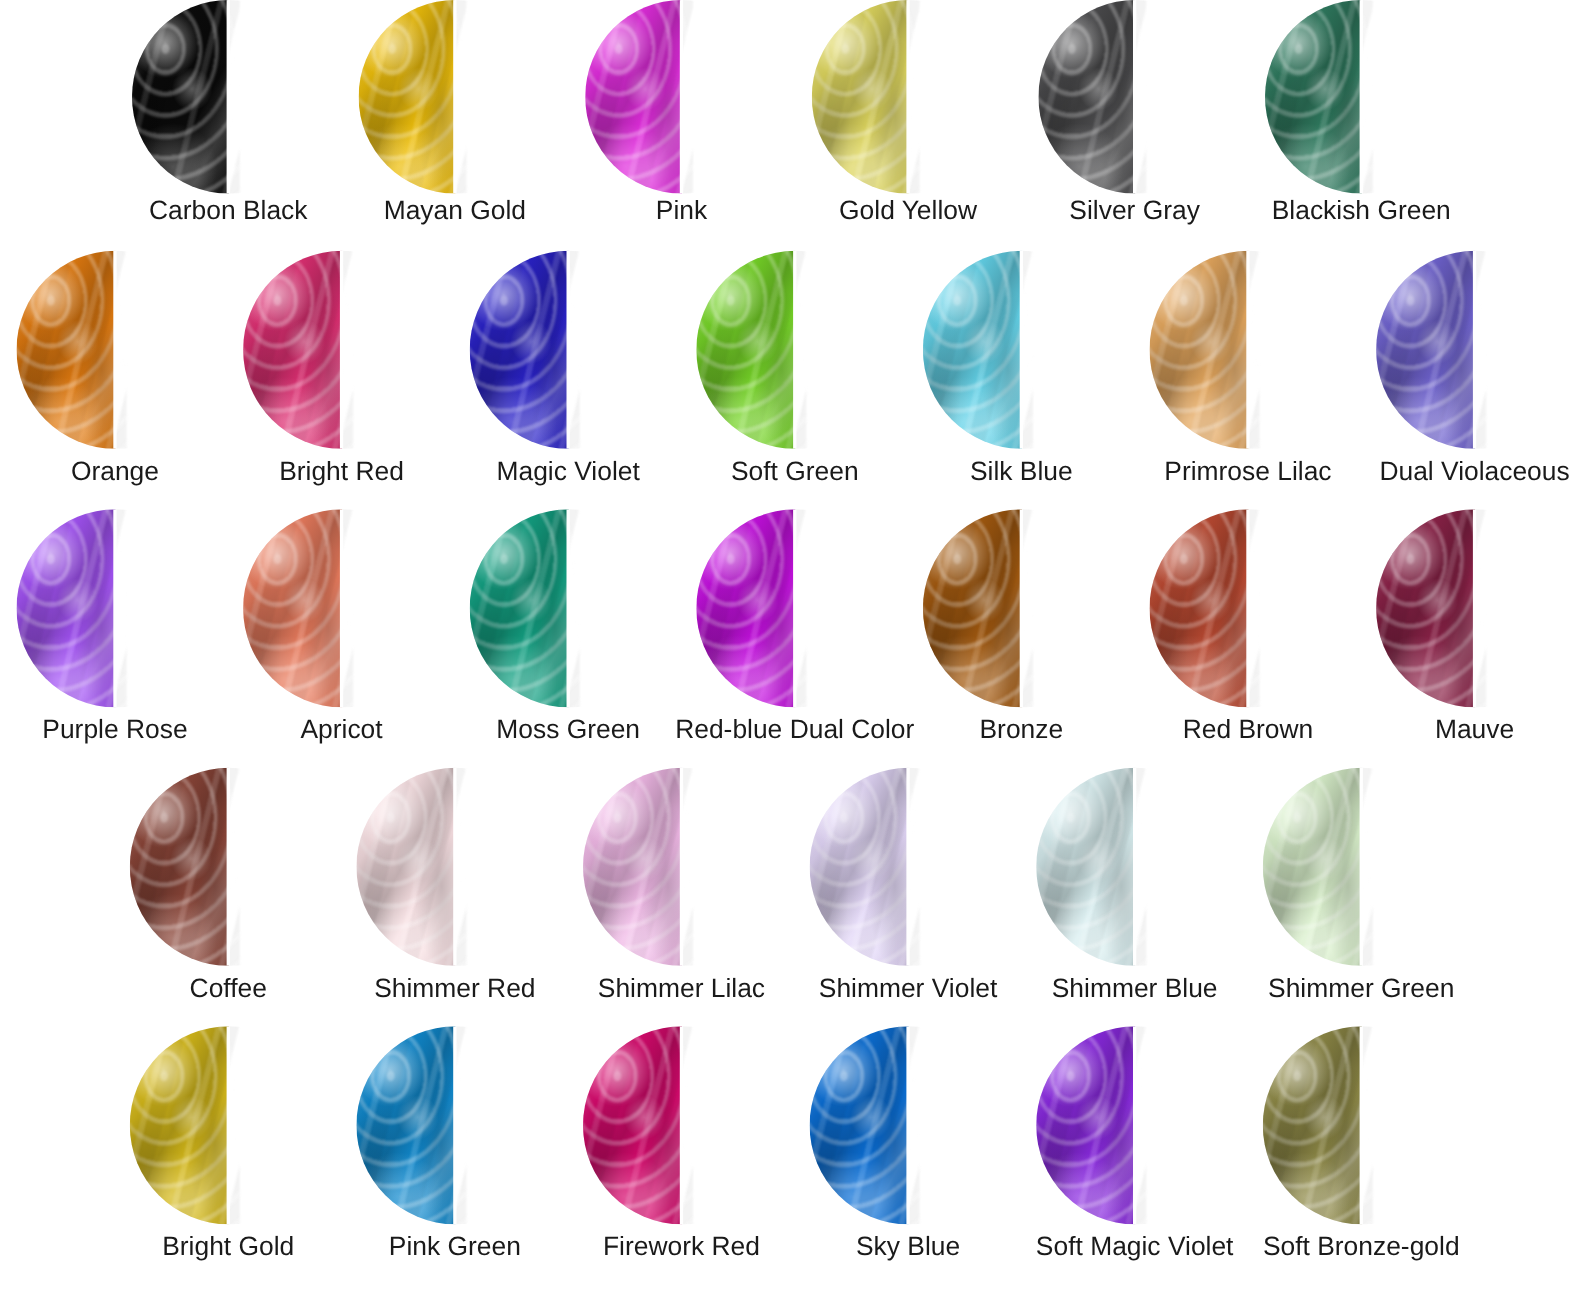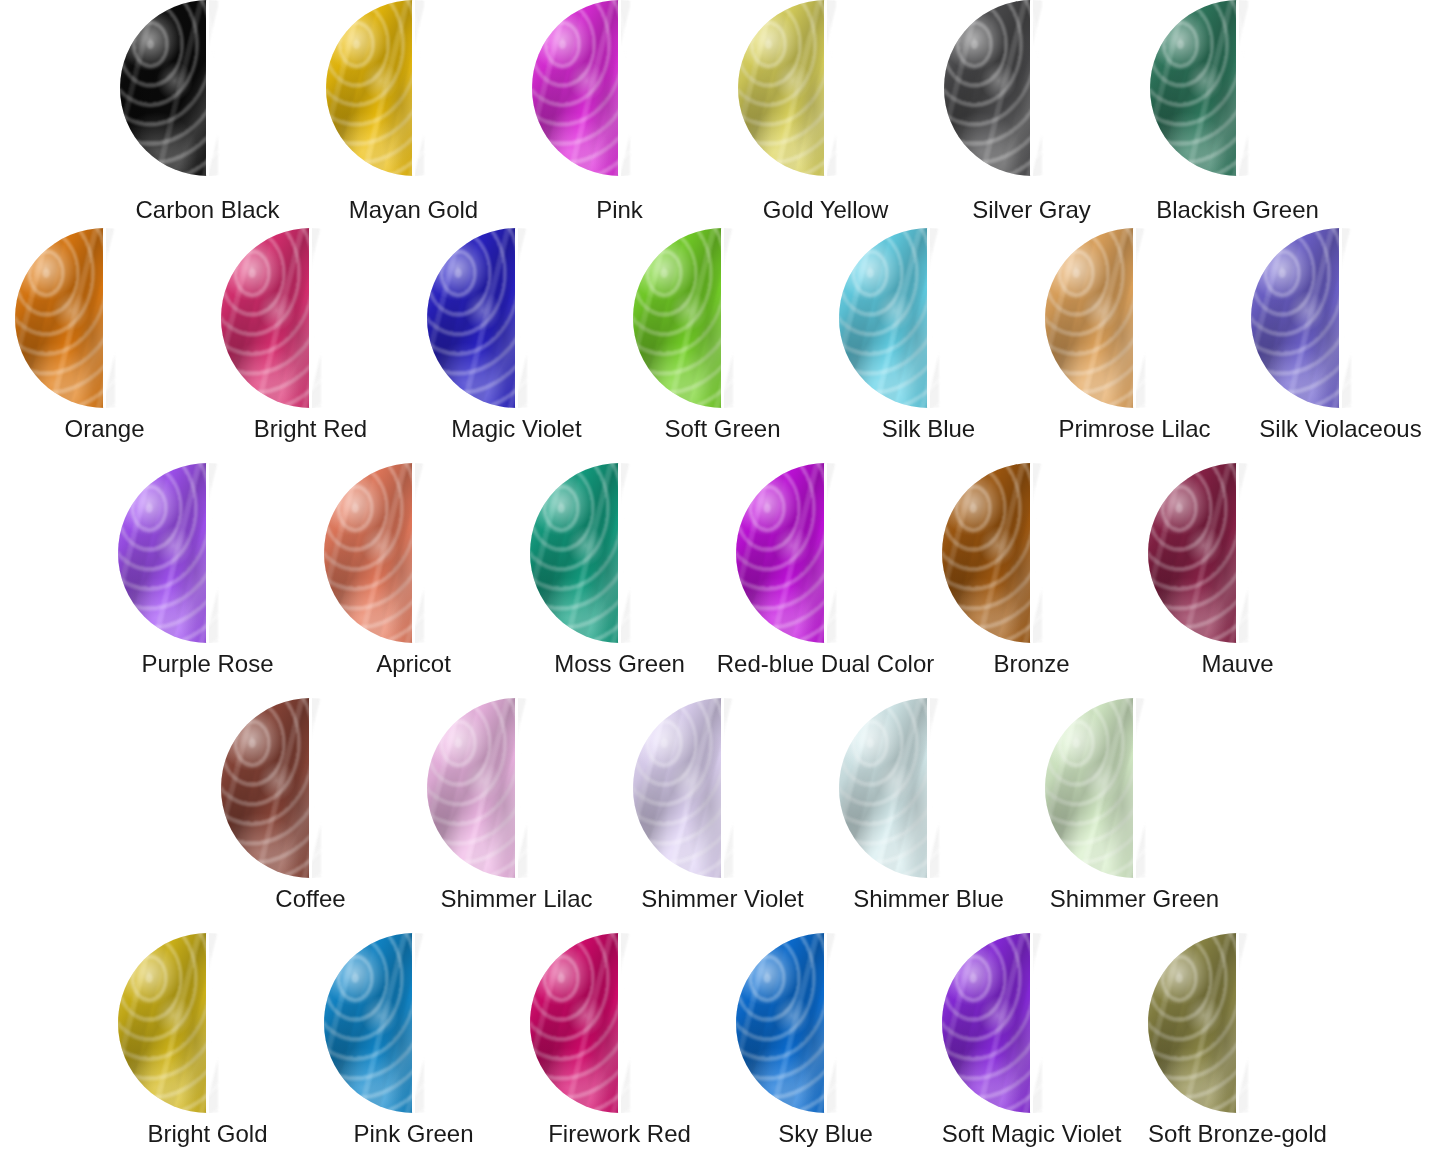--- a/index.html
+++ b/index.html
@@ -113,21 +113,21 @@
 
   .label{
     margin-top:7px;
     font-size:24px;
     line-height:28px;
     color:#1a1a1a;
     text-align:center;
     white-space:nowrap;
     letter-spacing:0px;
   }
-  .r1 .label{margin-top:20px;}
+  .r1 .label{margin-top:2px;}
 </style>
 </head>
 <body>
 
 <div id="sheet">
     <div class="row r1">
       <div class="swatch">
         <div class="disc-wrap">
           <div class="half left gloss" style="background: linear-gradient(118deg, rgb(84, 84, 84) 0%, rgb(11, 11, 11) 26%, rgb(9, 9, 9) 48%, rgb(11, 11, 11) 64%, rgb(65, 65, 65) 80%, rgb(10, 10, 10) 100%);">
             <div class="swirl"></div>
@@ -289,21 +289,21 @@
         <div class="disc-wrap">
           <div class="half left gloss" style="background: linear-gradient(118deg, rgb(154, 146, 221) 0%, rgb(111, 99, 207) 26%, rgb(87, 77, 161) 48%, rgb(111, 99, 207) 64%, rgb(143, 133, 218) 80%, rgb(98, 87, 182) 100%);">
             <div class="swirl"></div>
           </div>
           <div class="half right powder" style="background: linear-gradient(150deg, rgb(172, 162, 212) 0%, rgb(158, 147, 205) 45%, rgb(142, 132, 185) 100%);">
             <div class="grain"></div>
             <div class="shade"></div>
           </div>
           <div class="seam"></div>
         </div>
-        <div class="label">Silk Violaceous</div>
+        <div class="label">Dual Violaceous</div>
       </div>
     </div>
     <div class="row r3">
       <div class="swatch">
         <div class="disc-wrap">
           <div class="half left gloss" style="background: linear-gradient(118deg, rgb(191, 135, 248) 0%, rgb(163, 83, 245) 26%, rgb(127, 65, 191) 48%, rgb(163, 83, 245) 64%, rgb(183, 121, 247) 80%, rgb(143, 73, 216) 100%);">
             <div class="swirl"></div>
           </div>
           <div class="half right powder" style="background: linear-gradient(150deg, rgb(149, 122, 235) 0%, rgb(132, 100, 232) 45%, rgb(119, 90, 209) 100%);">
             <div class="grain"></div>
@@ -360,20 +360,33 @@
           <div class="half right powder" style="background: linear-gradient(150deg, rgb(170, 127, 80) 0%, rgb(156, 106, 51) 45%, rgb(140, 95, 46) 100%);">
             <div class="grain"></div>
             <div class="shade"></div>
           </div>
           <div class="seam"></div>
         </div>
         <div class="label">Bronze</div>
       </div>
       <div class="swatch">
         <div class="disc-wrap">
+          <div class="half left gloss" style="background: linear-gradient(118deg, rgb(207, 128, 112) 0%, rgb(187, 74, 50) 26%, rgb(146, 58, 39) 48%, rgb(187, 74, 50) 64%, rgb(202, 114, 95) 80%, rgb(165, 65, 44) 100%);">
+            <div class="swirl"></div>
+          </div>
+          <div class="half right powder" style="background: linear-gradient(150deg, rgb(187, 127, 111) 0%, rgb(176, 106, 88) 45%, rgb(158, 95, 79) 100%);">
+            <div class="grain"></div>
+            <div class="shade"></div>
+          </div>
+          <div class="seam"></div>
+        </div>
+        <div class="label">Red Brown</div>
+      </div>
+      <div class="swatch">
+        <div class="disc-wrap">
           <div class="half left gloss" style="background: linear-gradient(118deg, rgb(174, 100, 127) 0%, rgb(139, 34, 72) 26%, rgb(108, 27, 56) 48%, rgb(139, 34, 72) 64%, rgb(165, 83, 112) 80%, rgb(122, 30, 63) 100%);">
             <div class="swirl"></div>
           </div>
           <div class="half right powder" style="background: linear-gradient(150deg, rgb(201, 120, 153) 0%, rgb(192, 98, 136) 45%, rgb(173, 88, 122) 100%);">
             <div class="grain"></div>
             <div class="shade"></div>
           </div>
           <div class="seam"></div>
         </div>
         <div class="label">Mauve</div>
@@ -388,20 +401,33 @@
           <div class="half right powder" style="background: linear-gradient(150deg, rgb(129, 86, 80) 0%, rgb(109, 58, 51) 45%, rgb(98, 52, 46) 100%);">
             <div class="grain"></div>
             <div class="shade"></div>
           </div>
           <div class="seam"></div>
         </div>
         <div class="label">Coffee</div>
       </div>
       <div class="swatch">
         <div class="disc-wrap">
+          <div class="half left gloss" style="background: linear-gradient(118deg, rgb(249, 233, 235) 0%, rgb(247, 223, 226) 26%, rgb(193, 174, 176) 48%, rgb(247, 223, 226) 64%, rgb(249, 230, 232) 80%, rgb(217, 196, 199) 100%);">
+            <div class="swirl"></div>
+          </div>
+          <div class="half right powder" style="background: linear-gradient(150deg, rgb(209, 180, 185) 0%, rgb(201, 168, 174) 45%, rgb(181, 151, 157) 100%);">
+            <div class="grain"></div>
+            <div class="shade"></div>
+          </div>
+          <div class="seam"></div>
+        </div>
+        <div class="label">Shimmer Red</div>
+      </div>
+      <div class="swatch">
+        <div class="disc-wrap">
           <div class="half left gloss" style="background: linear-gradient(118deg, rgb(245, 205, 238) 0%, rgb(240, 184, 230) 26%, rgb(187, 144, 179) 48%, rgb(240, 184, 230) 64%, rgb(243, 200, 236) 80%, rgb(211, 162, 202) 100%);">
             <div class="swirl"></div>
           </div>
           <div class="half right powder" style="background: linear-gradient(150deg, rgb(226, 161, 216) 0%, rgb(221, 146, 210) 45%, rgb(199, 131, 189) 100%);">
             <div class="grain"></div>
             <div class="shade"></div>
           </div>
           <div class="seam"></div>
         </div>
         <div class="label">Shimmer Lilac</div>

